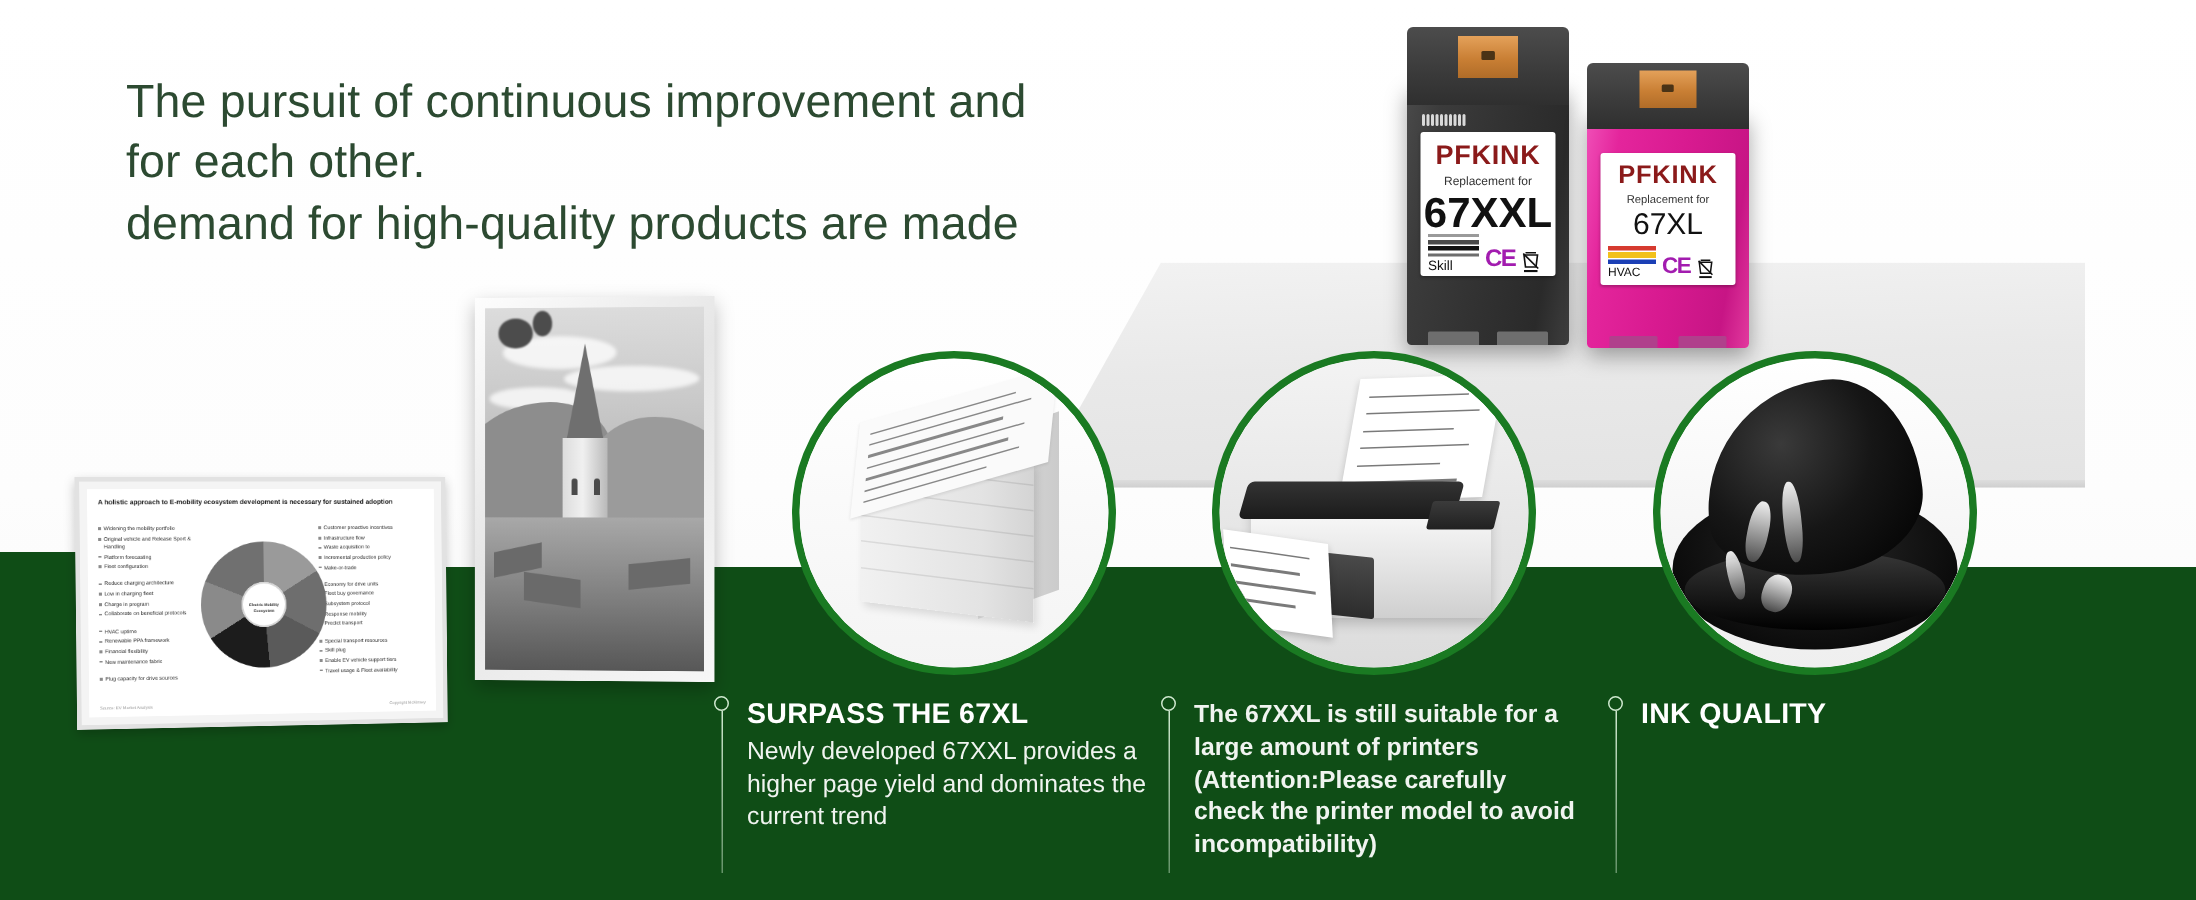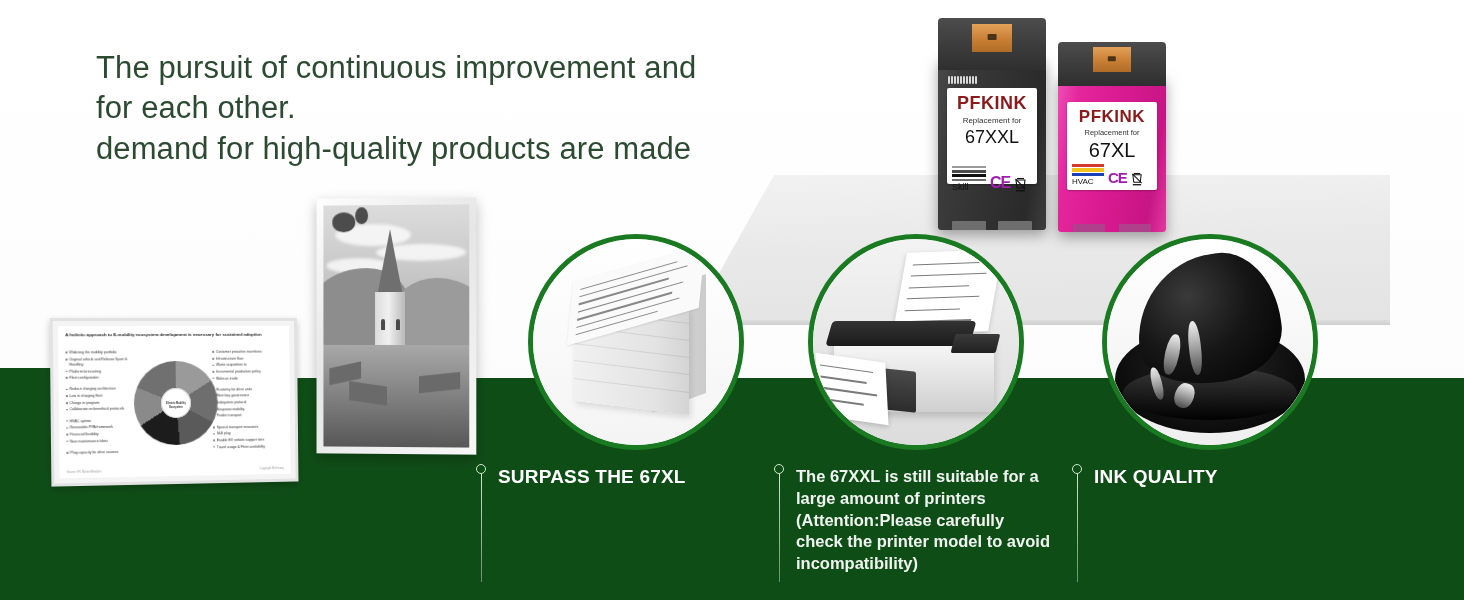--- a/index.html
+++ b/index.html
@@ -26,21 +26,21 @@
     background:linear-gradient(178deg,#f2f2f2 0%,#e9e9e9 45%,#e3e3e3 100%);
     clip-path:polygon(12% 0%, 100% 0%, 100% 100%, 0% 100%);
   }
   .table-edge {
     position:absolute; left:690px; top:320px; width:700px; height:5px;
     background:linear-gradient(180deg,#dddddd,#cfcfcf);
   }
 
   
   .headline {
-    position:absolute; left:96px; top:48px; width:640px;
+    position:absolute; left:84px; top:48px; width:640px;
     color:#2c4a31; font-size:31px; line-height:1.30; font-weight:400;
     letter-spacing:.1px;
   }
   .headline span { display:block; }
 
   
   .chart-frame {
     position:absolute; left:52px; top:318px; width:248px; height:166px;
     background:#f4f4f4; border:3px solid #e2e2e2;
     box-shadow:0 3px 7px rgba(0,0,0,.22);
@@ -476,21 +476,21 @@
         <i style="height:8px;"></i>
         <i style="height:8px;"></i>
         <i style="height:8px;"></i>
       <i style="height:8px;"></i>
         <i style="height:8px;"></i>
     </div>
     <div class="cart-body" style="top:40px;height:172px;">
       <div class="cart-label" style="left:9px;top:30px;width:90px;height:96px;padding:6px 5px 4px;">
         <div class="lbl-brand" style="font-size:18px;margin-bottom:5px;">PFKINK</div>
         <div class="lbl-repl" style="font-size:8px;margin-bottom:3px;">Replacement for</div>
-        <div class="lbl-model" style="font-size:18px;margin-bottom:20px;">67XXL</div>
+        <div class="lbl-model" style="font-size:28px;margin-bottom:0;font-weight:bold;">67XXL</div>
         <div class="lbl-row" style="gap:4px;">
           <div style="flex:0 0 auto;">
             <div class="lbl-swatch" style="width:34px;gap:1.5px;margin-bottom:2px;">
               <i style="height:2px;background:#9a9a9a;"></i>
               <i style="height:3px;background:#4a4a4a;"></i>
               <i style="height:3px;background:#111;"></i>
               <i style="height:2px;background:#6d6d6d;"></i>
             </div>
             <div class="lbl-kind" style="font-size:9px;">Skill</div>
           </div>
@@ -603,20 +603,21 @@
     </div>
   </div>
 
   <div class="feature" style="left:476px;top:464px;width:300px;">
     <div class="pin">
       <div class="pin-dot"></div>
       <div class="pin-line"></div>
     </div>
     <div class="feature-text">
       <div class="feature-title">SURPASS THE 67XL</div>
+      <div class="feature-body">Newly developed 67XXL provides a higher page yield and dominates the current trend</div>
     </div>
   </div>
 
   <div class="feature" style="left:774px;top:464px;width:280px;">
     <div class="pin">
       <div class="pin-dot"></div>
       <div class="pin-line"></div>
     </div>
     <div class="feature-text">
       <div class="feature-body bold">The 67XXL is still suitable for a large amount of printers (Attention:Please carefully check the printer model to avoid incompatibility)</div>

